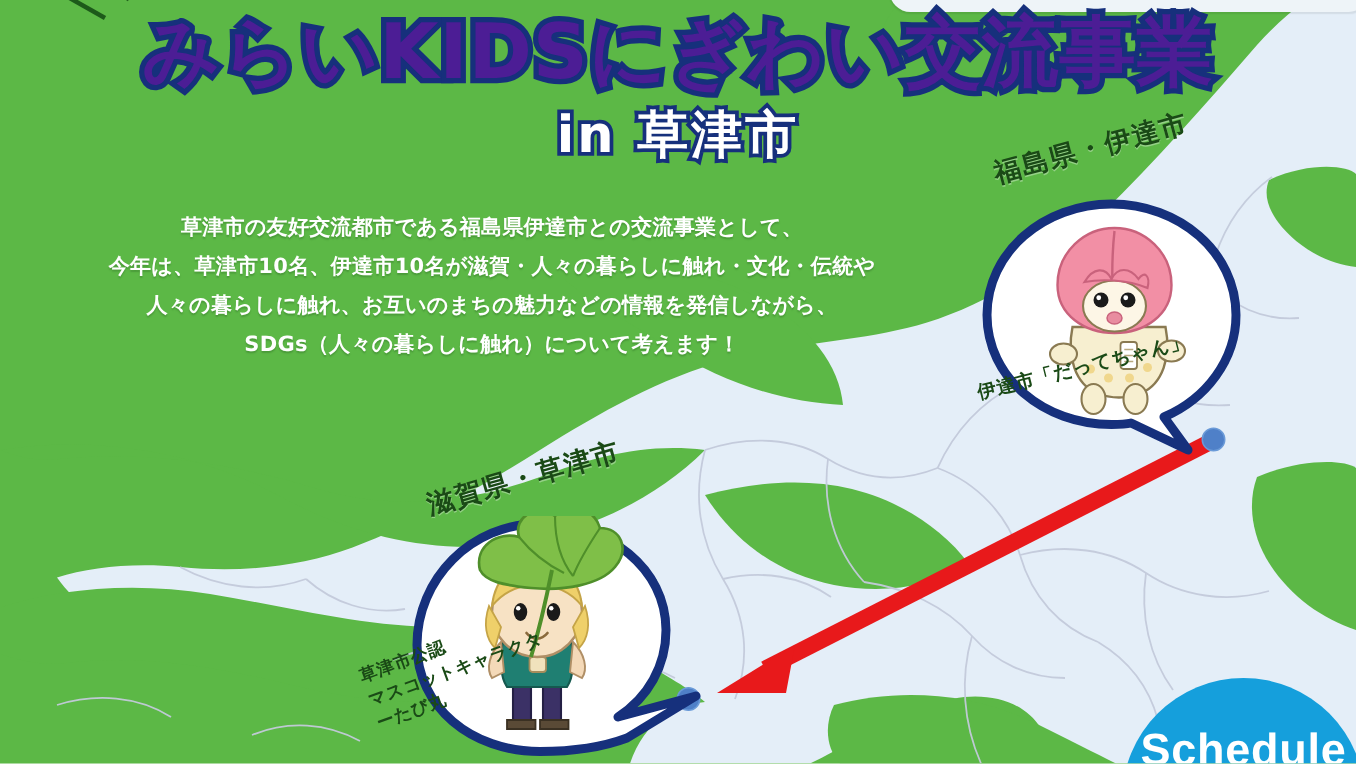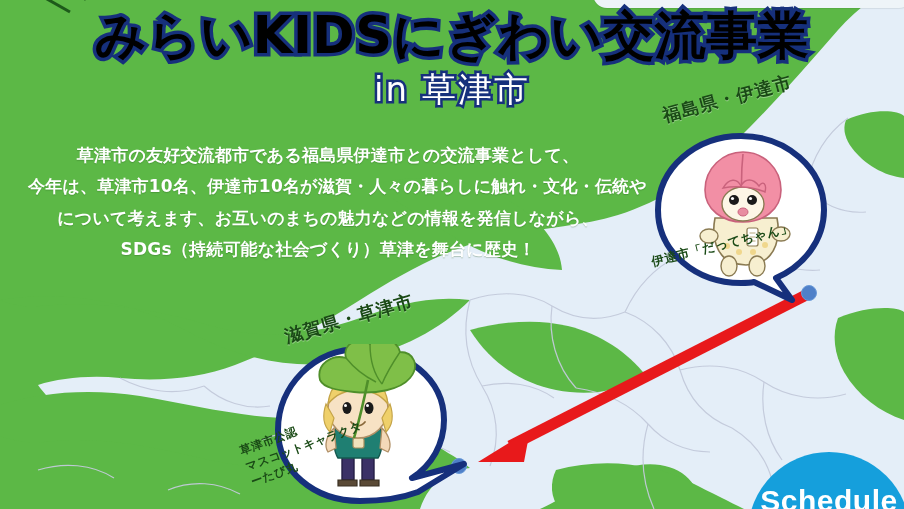--- a/index.html
+++ b/index.html
@@ -47,49 +47,49 @@
     top: 8px;
     width: 904px;
     text-align: center;
     pointer-events: none;
   }
   .headline {
     display: block;
     font-size: 51px;
     line-height: 1.08;
     font-weight: bold;
-    color: #000000;
+    color: #4c1d95;
     letter-spacing: 0.5px;
     -webkit-text-stroke: 7px #16307c;
     paint-order: stroke fill;
     text-shadow:
        0 0 0 #16307c;
     font-family: "DejaVu Sans", "Liberation Sans", sans-serif;
   }
   .headline-sub {
     display: block;
     margin-top: 4px;
     font-size: 34px;
-    font-weight: normal;
+    font-weight: bold;
     color: #ffffff;
     -webkit-text-stroke: 5px #16307c;
     paint-order: stroke fill;
     letter-spacing: 2px;
     font-family: "DejaVu Sans", "Liberation Sans", sans-serif;
   }
   
   .body-copy {
     position: absolute;
     left: 28px;
     top: 140px;
     width: 600px;
     text-align: center;
     color: #ffffff;
     font-weight: bold;
-    font-size: 17px;
+    font-size: 14px;
     line-height: 1.85;
     letter-spacing: 0.2px;
     text-shadow: 0 1px 1px rgba(30,80,25,0.28);
     font-family: "DejaVu Sans", "Liberation Sans", sans-serif;
   }
   .body-copy div { white-space: nowrap; }
   
   .balloon {
     position: absolute;
   }
@@ -247,22 +247,22 @@
   </svg>
 
   <div class="headline-wrap">
     <span class="headline">みらいKIDSにぎわい交流事業</span>
     <span class="headline-sub">in 草津市</span>
   </div>
 
   <div class="body-copy">
     <div>草津市の友好交流都市である福島県伊達市との交流事業として、</div>
     <div>今年は、草津市10名、伊達市10名が滋賀・人々の暮らしに触れ・文化・伝統や</div>
-    <div>について考えます、お互いのまちの魅力などの情報を発信しながら、</div>
-    <div>SDGs（持続可能な社会づくり）草津を舞台に歴史！</div>
+    <div>人々の暮らしに触れ、お互いのまちの魅力などの情報を発信しながら、</div>
+    <div>SDGs（人々の暮らしに触れ）について考えます！</div>
   </div>
 
   <div class="balloon-label" id="label-fukushima">福島県・伊達市</div>
 
   <div class="balloon" id="balloon-fukushima">
     <svg class="bubble-svg" viewBox="0 0 190 175" width="190" height="175">
       <path fill="#ffffff" stroke="#16307c" stroke-width="6" stroke-linejoin="round" d="
         M 95 6
         C 140 6 178 38 178 80
         C 178 110 158 136 130 148

